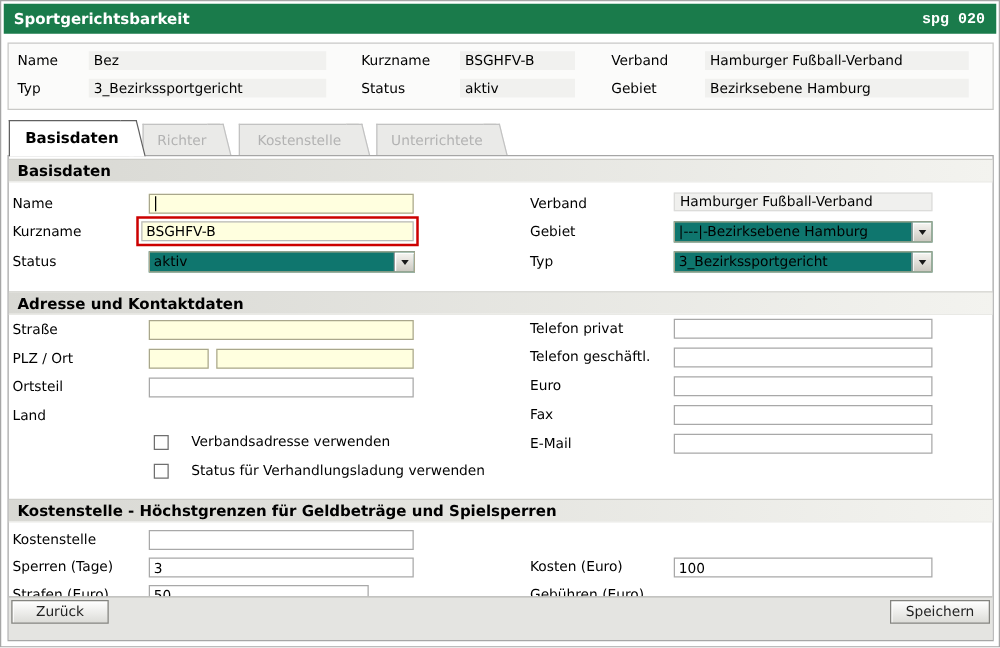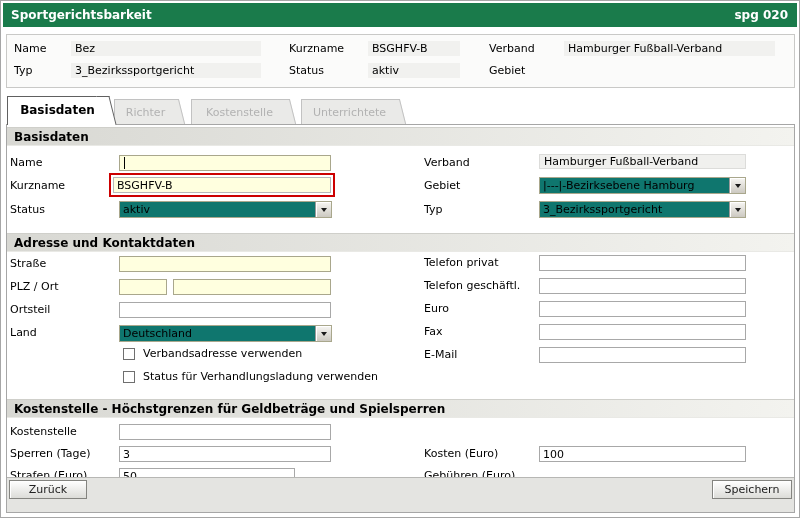--- a/index.html
+++ b/index.html
@@ -18,21 +18,21 @@
     background: #fff;
     overflow: hidden;
   }
   
   .titlebar {
     position: absolute; left: 2px; top: 2px; width: 794px; height: 24px;
     background: #1a7b4b; color: #fff;
     font-weight: bold; font-size: 12px; line-height: 24px;
     padding: 0 8px;
   }
-  .titlebar .code { position: absolute; right: 9px; top: 0; font-weight: bold; }
+  .titlebar .code { position: absolute; right: 9px; top: 0; font-weight: bold; font-family: Liberation Mono, monospace; }
   
   .summary {
     position: absolute; left: 5px; top: 33px; width: 789px; height: 54px;
     border: 1px solid #c9c9c7; background: #fbfbfa;
   }
   .sumlabel { position: absolute; height: 15px; line-height: 15px; white-space: nowrap; }
   .sumval {
     position: absolute; height: 15px; line-height: 15px;
     background: #f1f1ef; padding: 0 4px; white-space: nowrap; overflow: hidden;
   }
@@ -100,21 +100,21 @@
   .red-wrap {
     position: absolute; border: 2px solid #cc0000; background: #fff;
     display: flex; align-items: center; padding: 1px 2px;
   }
   .red-wrap input {
     position: static; flex: 1; height: 16px; padding: 0 3px;
     border: 1px solid #b8b8b8; background: #ffffdf;
     font-family: inherit; font-size: 11px;
   }
   .caret { position: absolute; width: 1px; height: 12px; background: #000; }
-  .cbrow { position: absolute; display: flex; align-items: center; gap: 8px; height: 14px; }
+  .cbrow { position: absolute; display: flex; align-items: center; gap: 18px; height: 14px; }
   .cb { width: 12px; height: 12px; border: 1px solid #6f6f6f; background: #fff; flex: 0 0 12px; }
   .cblabel { line-height: 14px; white-space: nowrap; }
   
   .footerbar {
     position: absolute; left: 0; bottom: 0; width: 100%; height: 35px;
     background: #e4e4e1; border-top: 1px solid #b7b7b4;
   }
   .btn {
     position: absolute; top: 2px; height: 19px;
     background: linear-gradient(#ffffff, #dcdcd8);
@@ -140,20 +140,21 @@
     <span class="sumlabel" style="left:282px;top:6px">Kurzname</span>
     <div class="sumval" style="left:361px;top:6px;width:92px">BSGHFV-B</div>
     <span class="sumlabel" style="left:482px;top:6px">Verband</span>
     <div class="sumval" style="left:557px;top:6px;width:211px">Hamburger Fußball-Verband</div>
 
     <span class="sumlabel" style="left:7px;top:28px">Typ</span>
     <div class="sumval" style="left:64px;top:28px;width:190px">3_Bezirkssportgericht</div>
     <span class="sumlabel" style="left:282px;top:28px">Status</span>
     <div class="sumval" style="left:361px;top:28px;width:92px">aktiv</div>
     <span class="sumlabel" style="left:482px;top:28px">Gebiet</span>
+    <div class="sumval" style="left:557px;top:28px;width:211px">Bezirksebene Hamburg</div>
   </div>
 
   <div class="tabs">
     <div class="tab active" style="left:0;width:100px">Basisdaten</div>
     <div class="tab" style="left:107px;width:62px">Richter</div>
     <div class="tab" style="left:184px;width:96px">Kostenstelle</div>
     <div class="tab" style="left:294px;width:96px">Unterrichtete</div>
   </div>
 
   <div class="content">
@@ -202,26 +203,20 @@
     <input class="txt yellow" style="left: 112px; top: 131px; width: 212px;" value="">
 
     <span class="flabel" style="left:3px;top:154px">PLZ / Ort</span>
     <input class="txt yellow" style="left: 112px; top: 154px; width: 48px;" value="">
     <input class="txt yellow" style="left: 166px; top: 154px; width: 158px;" value="">
 
     <span class="flabel" style="left:3px;top:177px">Ortsteil</span>
     <input class="txt" style="left: 112px; top: 177px; width: 212px;" value="">
 
     <span class="flabel" style="left:3px;top:200px">Land</span>
-    <div class="combo" style="left:112px;top:200px;width:213px">
-      <span class="combo-text">Deutschland</span>
-      <span class="combo-btn">
-          <span class="arr"></span>
-        </span>
-    </div>
 
     <div class="cbrow" style="left:116px;top:222px">
       <span class="cb"></span>
       <span class="cblabel">Verbandsadresse verwenden</span>
     </div>
     <div class="cbrow" style="left:116px;top:245px">
       <span class="cb"></span>
       <span class="cblabel">Status für Verhandlungsladung verwenden</span>
     </div>
 

